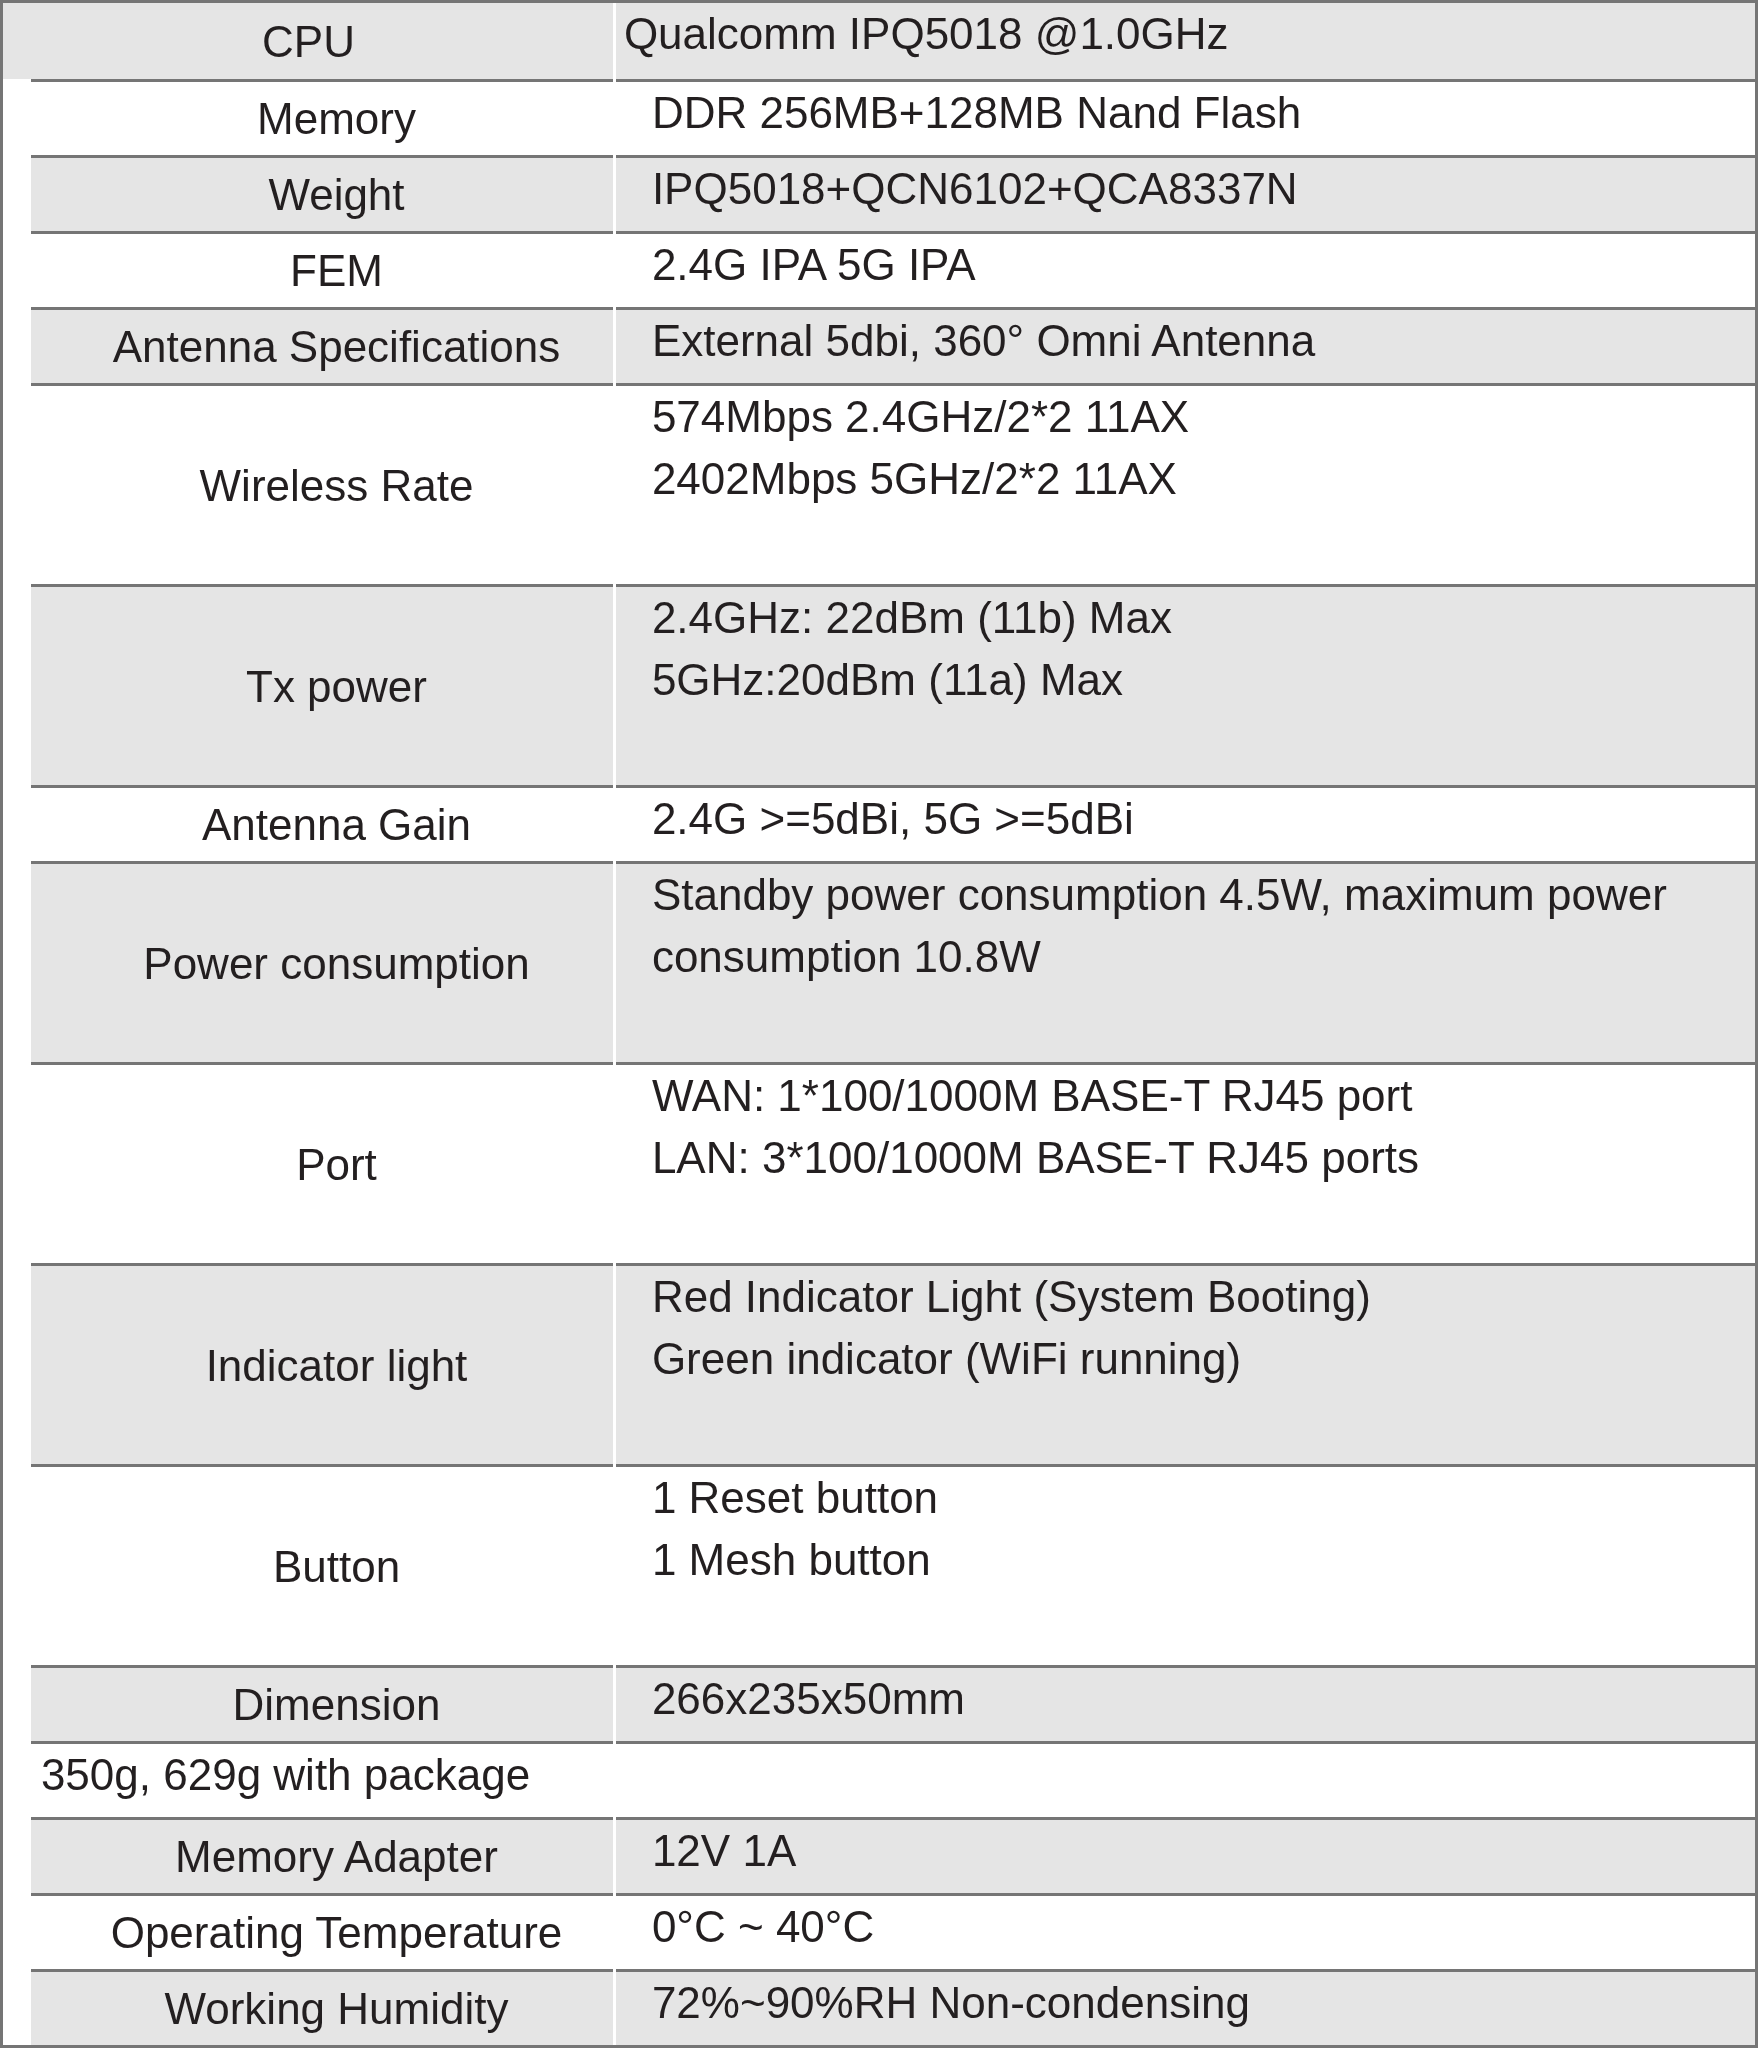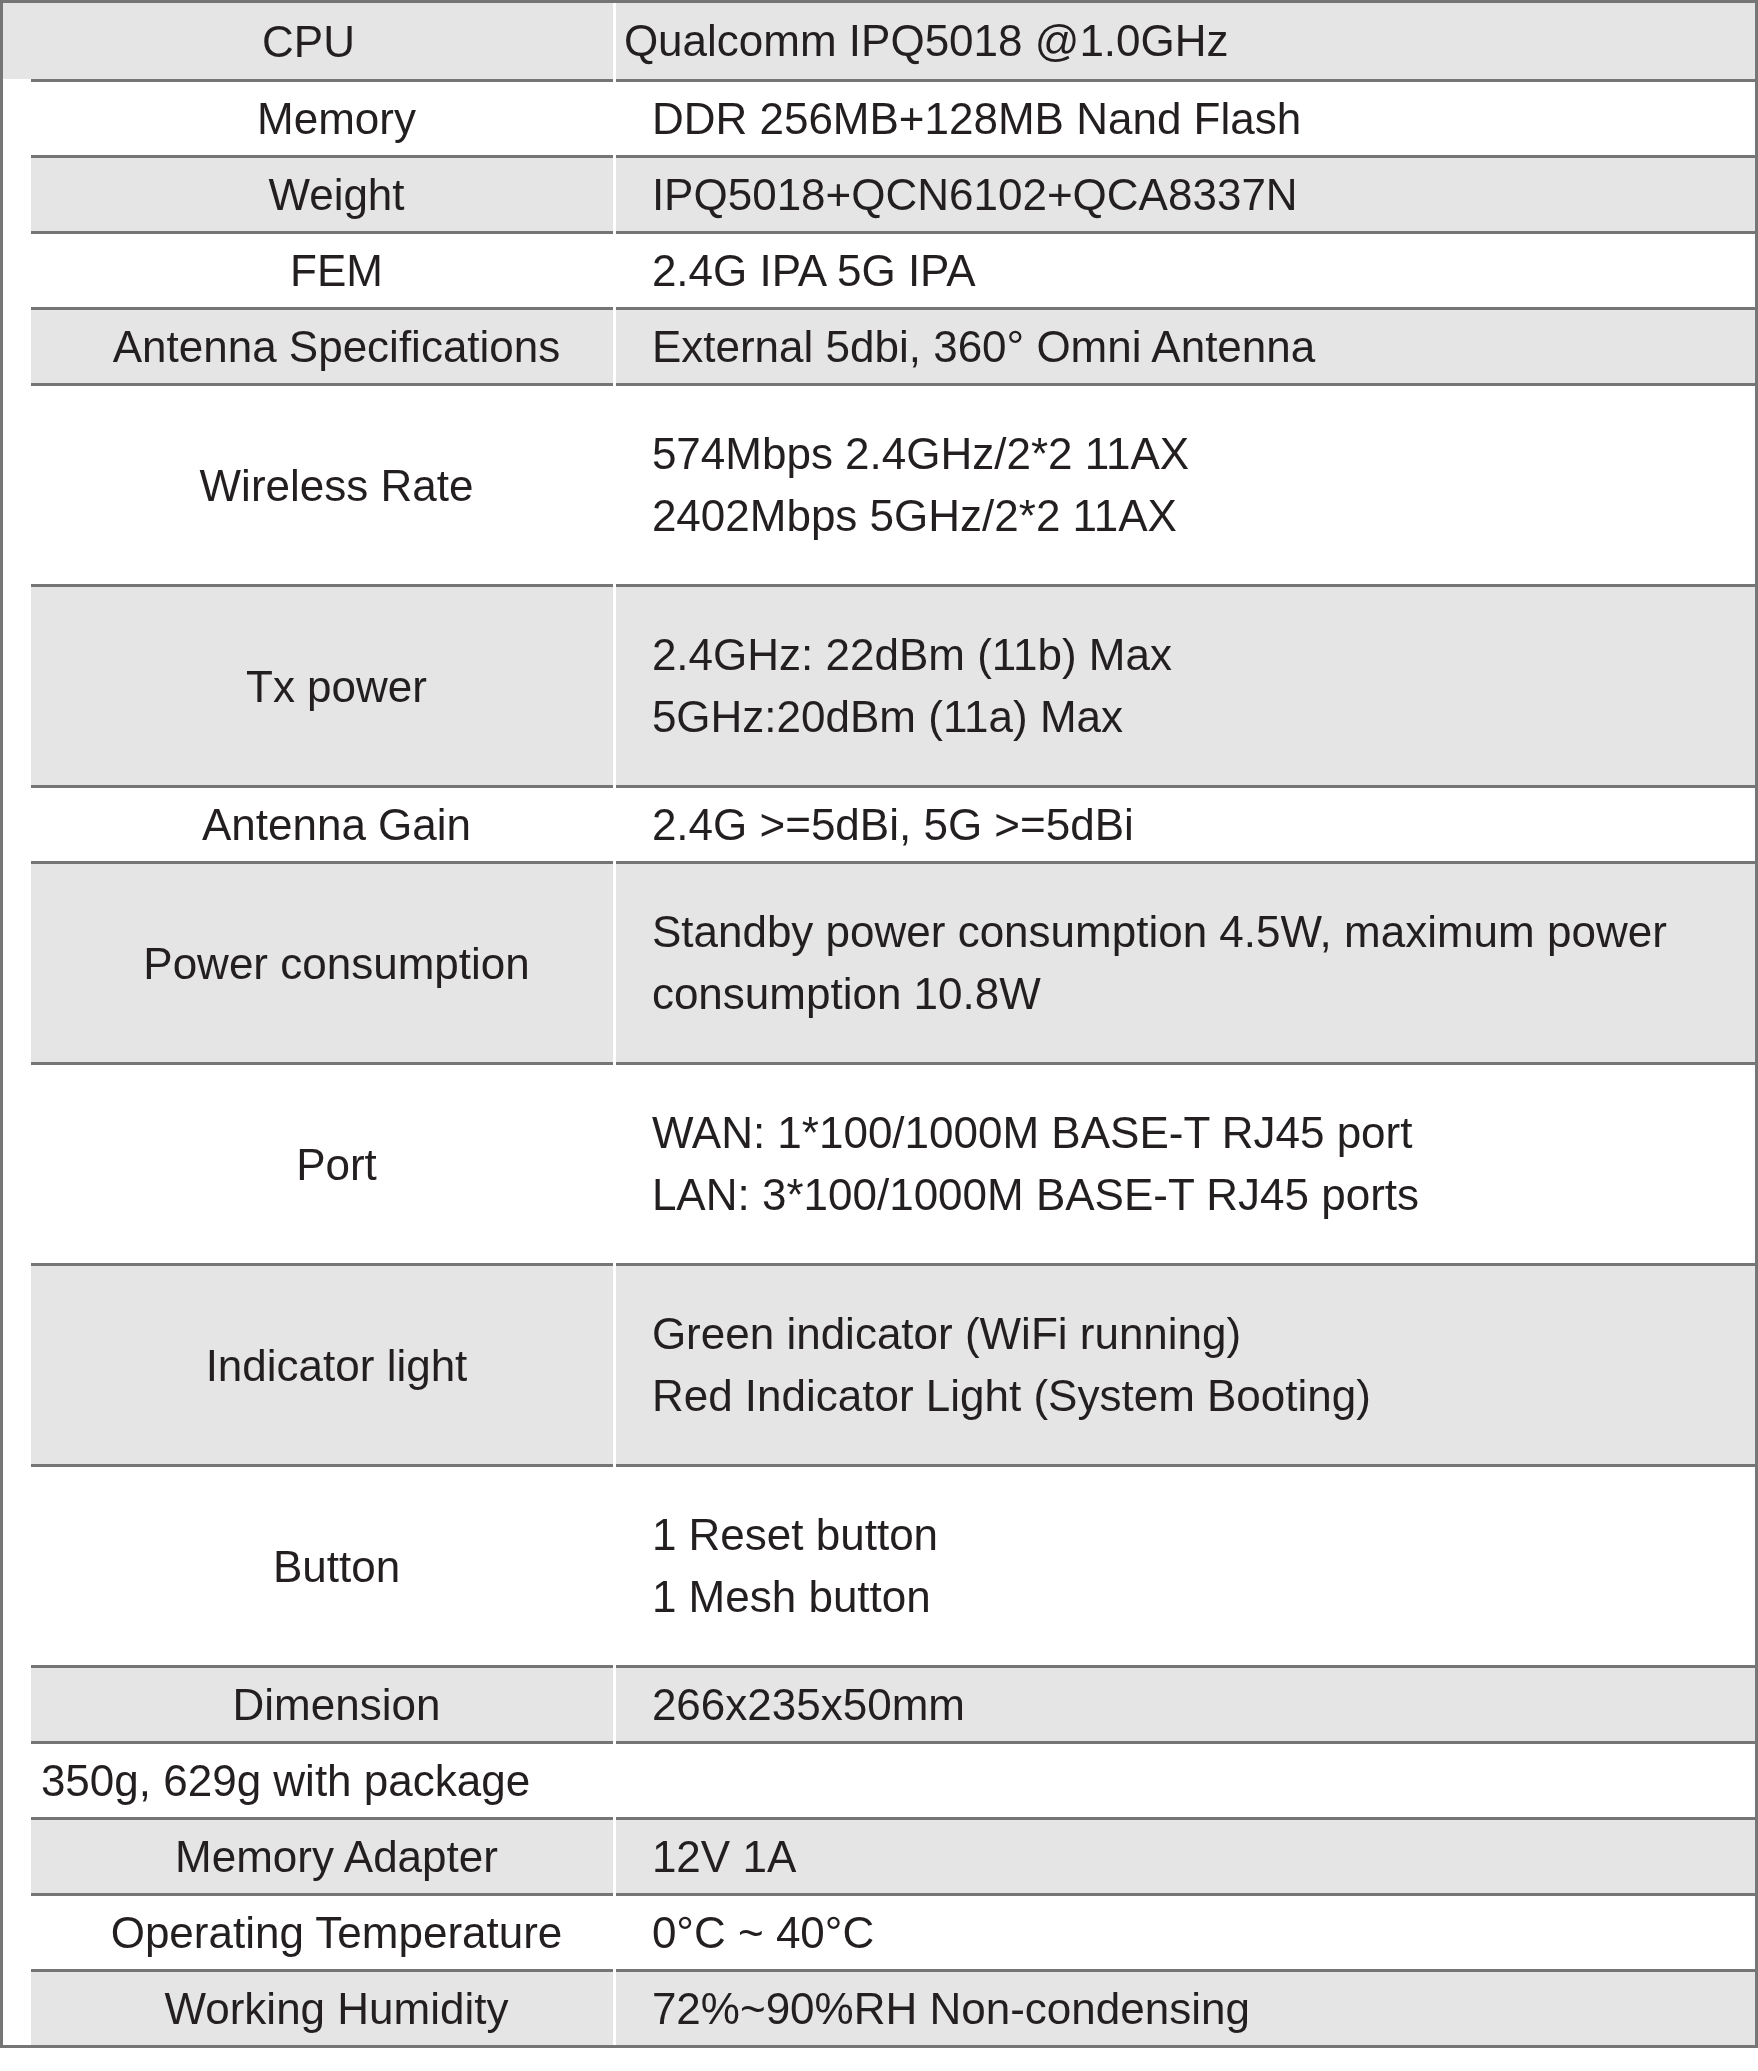--- a/index.html
+++ b/index.html
@@ -49,21 +49,20 @@
     justify-content:center;
     text-align:center;
     line-height:53px;
     padding:0 11.8px;
     box-sizing:border-box;
   }
   .value-cell{
     flex:1;
     display:flex;
     flex-direction:column;
-    justify-content:center;
     padding-left:9.9px;
     box-sizing:border-box;
   }
   .value-line{
     line-height:62px;
     white-space:nowrap;
   }
   .col-divider{
     position:absolute;
     left:610px;
@@ -161,22 +160,22 @@
     <div class="value-cell">
           <div class="value-line">WAN: 1*100/1000M BASE-T RJ45 port</div>
           <div class="value-line">LAN: 3*100/1000M BASE-T RJ45 ports</div>
         </div>
   </div>
       <div class="row tall">
     <div class="label-cell">
       <span>Indicator light</span>
     </div>
     <div class="value-cell">
+          <div class="value-line">Red Indicator Light (System Booting)</div>
           <div class="value-line">Green indicator (WiFi running)</div>
-          <div class="value-line">Red Indicator Light (System Booting)</div>
         </div>
   </div>
       <div class="row tall">
     <div class="label-cell">
       <span>Button</span>
     </div>
     <div class="value-cell">
           <div class="value-line">1 Reset button</div>
           <div class="value-line">1 Mesh button</div>
         </div>

